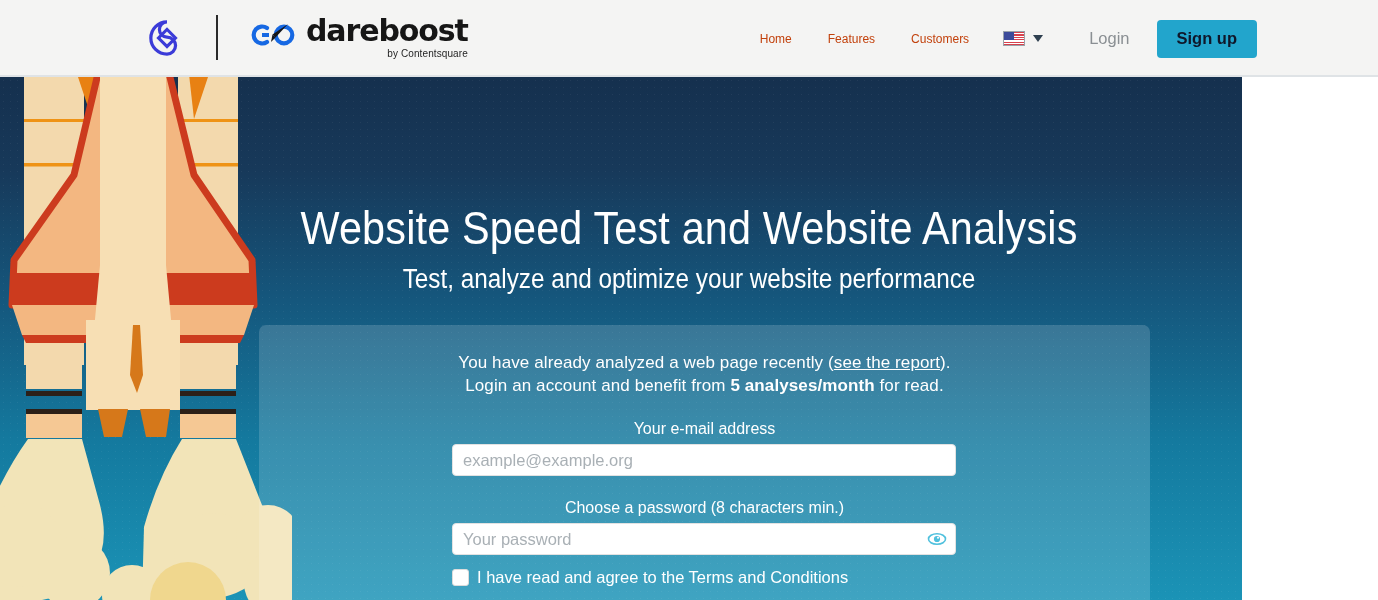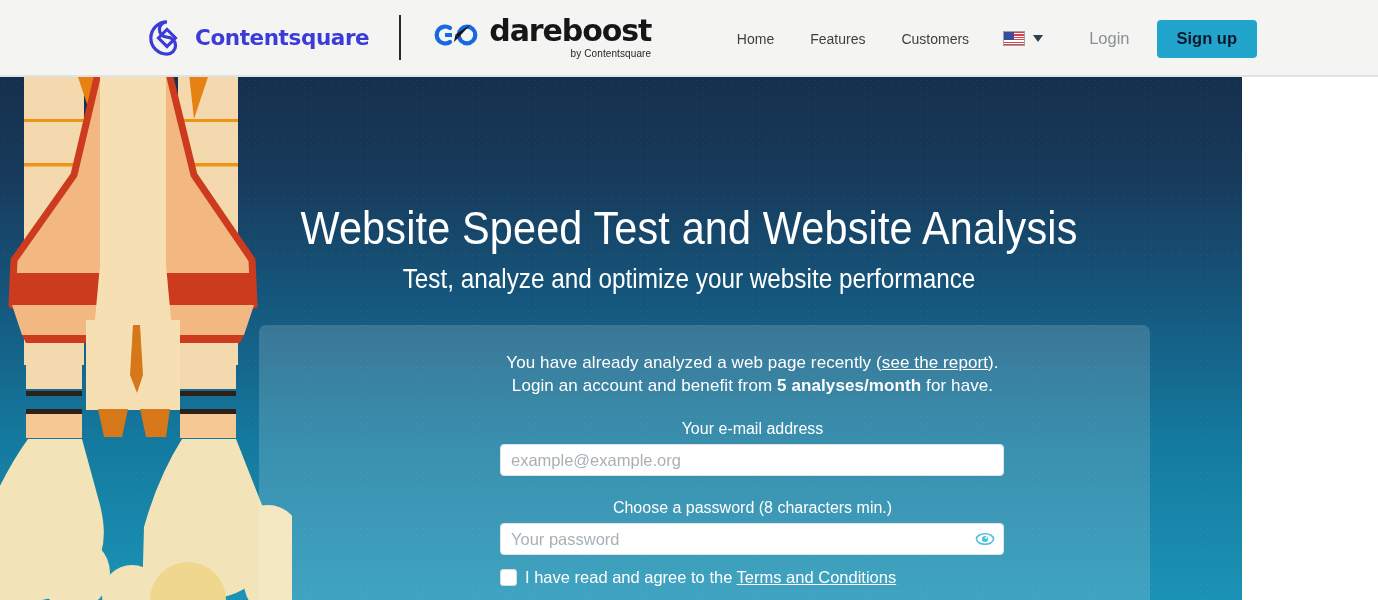--- a/index.html
+++ b/index.html
@@ -73,22 +73,22 @@
   .nav {
     position: absolute;
     right: 0; top: 0;
     height: 77px;
     display: flex;
     align-items: center;
     padding-right: 121px;
   }
 
   .nav-link {
-    font-size: 14px;
-    color: #404040;
+    font-size: 12px;
+    color: #c2410c;
     margin-left: 36px;
     white-space: nowrap;
     cursor: pointer;
   }
   .nav-link:first-child { margin-left: 0; }
 
   .lang-picker {
     display: flex;
     align-items: center;
     margin-left: 34px;
@@ -208,21 +208,20 @@
     height: 275px;
     background: rgba(255,255,255,0.16);
     border-radius: 7px 7px 0 0;
   }
 
   .panel-inner {
     position: absolute;
     left: 193px;
     top: 26px;
     width: 505px;
-    margin-left: 48px;
   }
 
   .notice {
     font-size: 17px;
     color: #ffffff;
     line-height: 23px;
     text-align: center;
     letter-spacing: 0.1px;
   }
   .notice a {
@@ -284,36 +283,34 @@
     margin: 0;
   }
   .terms-text {
     font-size: 16.5px;
     color: #ffffff;
     margin-left: 8px;
     white-space: nowrap;
   }
   .terms-text a {
     color: #ffffff;
-    text-decoration: underline;
   }
 </style>
 </head>
 <body>
 
 <div class="header">
 
   <div class="brand-group">
 
     <div class="cs-logo">
       <svg class="cs-mark" viewBox="0 0 40 40">
         <path d="M20 3 A17 17 0 1 0 20 37 A9 9 0 0 0 20 19 A8 8 0 0 1 20 3 Z" fill="none" stroke="#3b3bd8" stroke-width="3.4"></path>
         <rect x="20" y="11" width="12.7" height="12.7" fill="none" stroke="#3b3bd8" stroke-width="3.2" transform="rotate(45 20 11)"></rect>
       </svg>
-      <span class="cs-word">Contentsquare</span>
     </div>
 
     <div class="brand-divider"></div>
 
     <div class="db-logo">
       <svg class="db-mark" viewBox="0 0 48 30">
         <path d="M19 8 A8.5 8.5 0 1 0 19 22" fill="none" stroke="#1668e3" stroke-width="4.2" stroke-linecap="round"></path>
         <line x1="14" y1="15" x2="21" y2="15" stroke="#1668e3" stroke-width="4"></line>
         <circle cx="36" cy="15" r="8.3" fill="none" stroke="#1668e3" stroke-width="4.2"></circle>
         <path d="M40 4 L27.5 17.5 L24.5 14.5 Z" fill="#15161a"></path>
@@ -399,21 +396,21 @@
   </svg>
 
   <div class="hero-title">Website Speed Test and Website Analysis</div>
   <div class="hero-sub">Test, analyze and optimize your website performance</div>
 
   <div class="panel">
     <div class="panel-inner">
 
       <div class="notice">
         <span>You have already analyzed a web page recently (</span><a>see the report</a><span>).</span><br>
-        <span>Login an account and benefit from </span><b>5 analyses/month</b><span> for have.</span>
+        <span>Login an account and benefit from </span><b>5 analyses/month</b><span> for read.</span>
       </div>
 
       <div class="field-label">Your e-mail address</div>
       <input class="text-input" type="email" placeholder="example@example.org" style="">
 
       <div class="field-label">Choose a password (8 characters min.)</div>
       <div class="pw-wrap">
         <input class="text-input" type="password" placeholder="Your password" style="">
         <button class="eye-btn">
           <svg width="20" height="18" viewBox="0 0 20 18">

